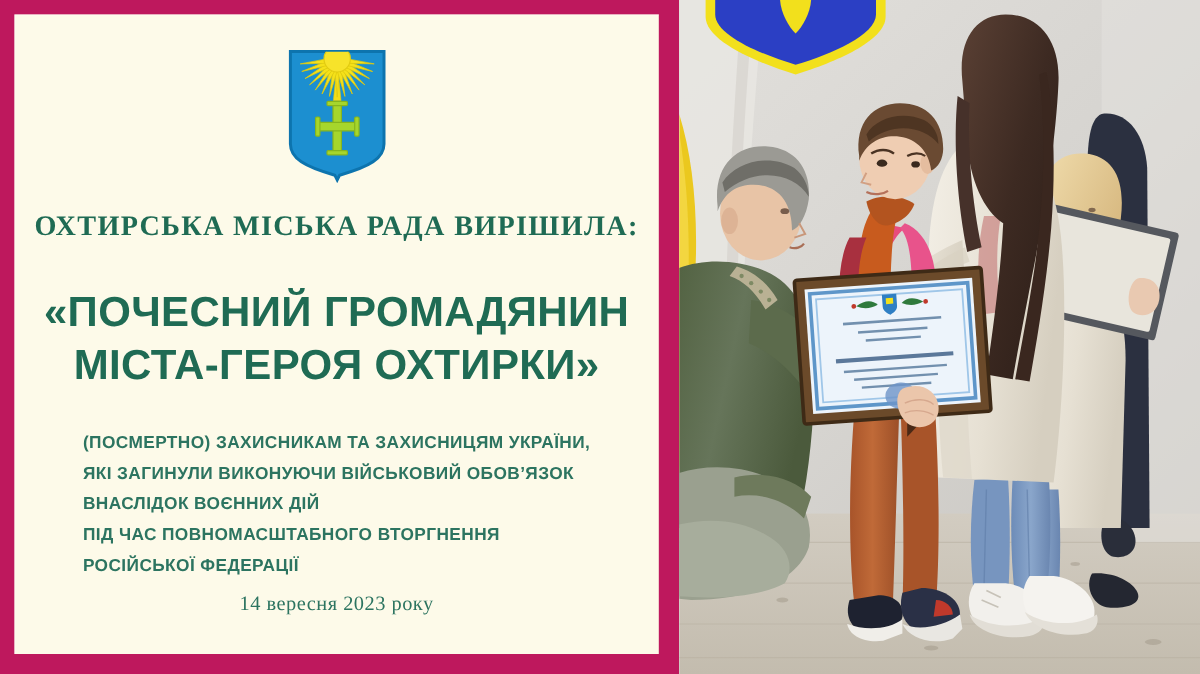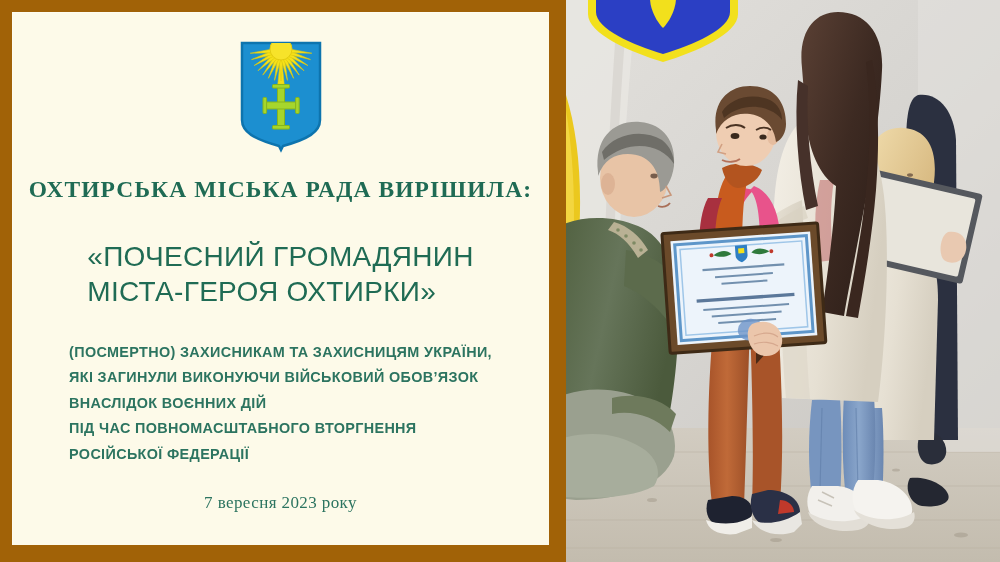--- a/index.html
+++ b/index.html
@@ -15,21 +15,21 @@
     font-family: "Liberation Sans", sans-serif;
   }
 
   
   .panel {
     position: absolute;
     left: 0;
     top: 0;
     width: 566px;
     height: 562px;
-    background: #a16207;
+    background: #be185d;
     box-sizing: border-box;
     padding: 12px 17px 17px 12px;
   }
   .panel-inner {
     position: relative;
     width: 100%;
     height: 100%;
     background: #FDFAE9;
     box-sizing: border-box;
     padding: 22px 20px 10px 20px;
@@ -69,26 +69,26 @@
     letter-spacing: 0.9px;
     text-decoration: underline;
     text-underline-offset: 3px;
     text-decoration-thickness: 2px;
     text-align: center;
     margin-bottom: 12px;
   }
 
   
   .bigtitle {
-    font-size: 28px;
-    font-weight: 400;
+    font-size: 35px;
+    font-weight: 700;
     color: #1F6B54;
     letter-spacing: 0.3px;
     line-height: 1.26;
-    text-align: left;
+    text-align: center;
     white-space: pre-line;
     margin-bottom: 30px;
   }
 
   
   .body-par {
     font-size: 14.4px;
     font-weight: 700;
     color: #2C7460;
     letter-spacing: 0.35px;
@@ -184,21 +184,21 @@
 
       <div class="bigtitle">«ПОЧЕСНИЙ  ГРОМАДЯНИН
 МІСТА-ГЕРОЯ  ОХТИРКИ»</div>
 
       <div class="body-par">(ПОСМЕРТНО) ЗАХИСНИКАМ ТА ЗАХИСНИЦЯМ УКРАЇНИ,
 ЯКІ ЗАГИНУЛИ ВИКОНУЮЧИ ВІЙСЬКОВИЙ ОБОВ’ЯЗОК
 ВНАСЛІДОК ВОЄННИХ ДІЙ
 ПІД ЧАС ПОВНОМАСШТАБНОГО ВТОРГНЕННЯ
 РОСІЙСЬКОЇ ФЕДЕРАЦІЇ</div>
 
-      <div class="date">7 вересня 2023 року</div>
+      <div class="date">14 вересня 2023 року</div>
 
     </div>
   </div>
 
   <div class="photo">
     <svg viewBox="0 0 434 562" xmlns="http://www.w3.org/2000/svg" preserveAspectRatio="xMidYMid slice">
       <defs>
         <linearGradient id="wallg" x1="0" y1="0" x2="1" y2="1">
           <stop offset="0" stop-color="#e2e0dc"></stop>
           <stop offset="0.55" stop-color="#d6d4d0"></stop>

